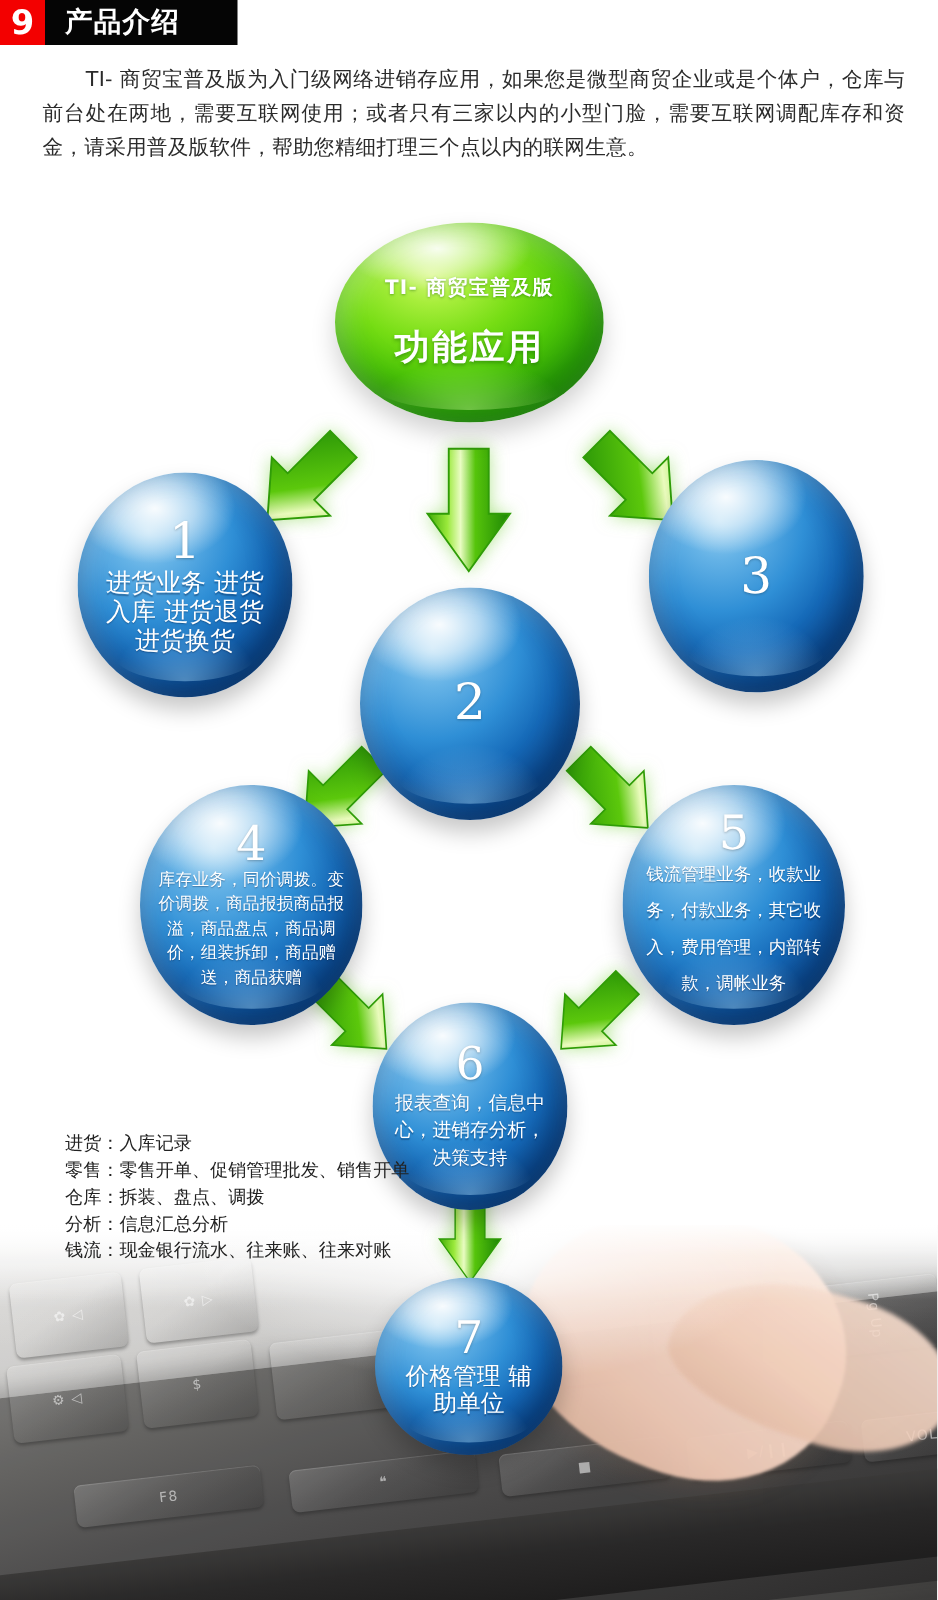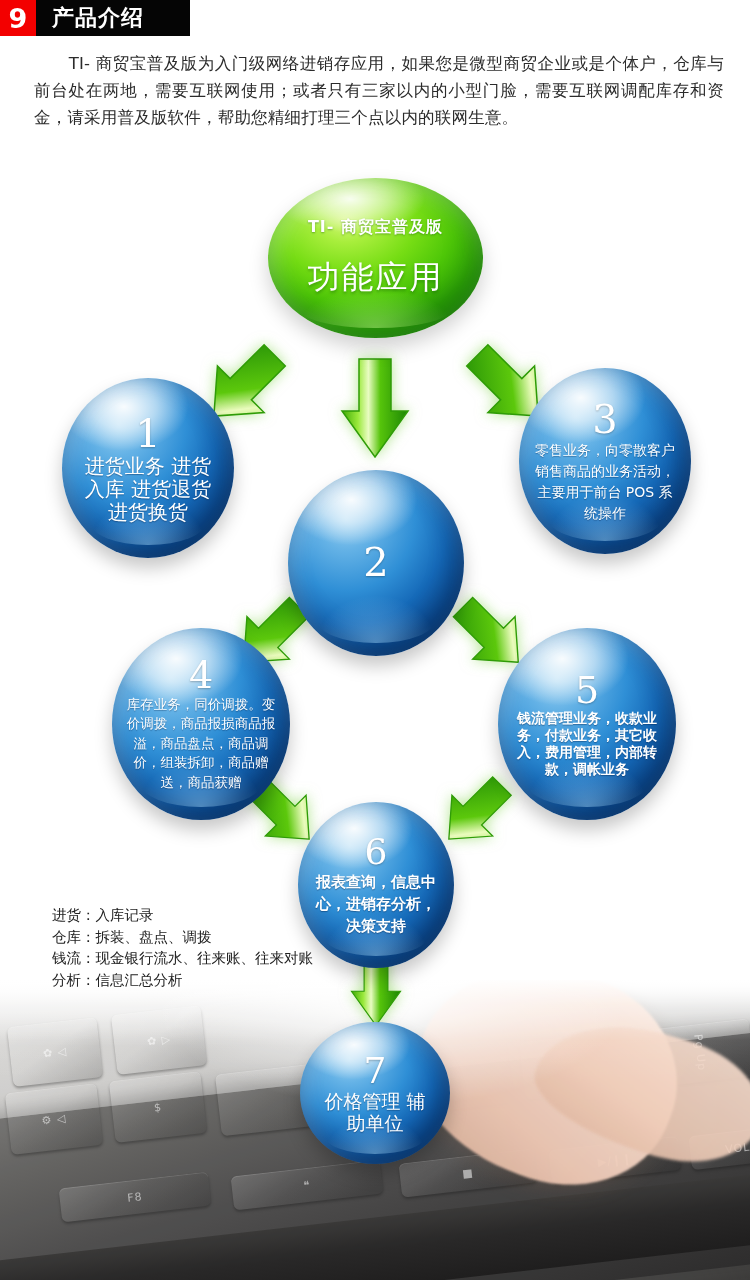--- a/index.html
+++ b/index.html
@@ -189,21 +189,21 @@
 
   
   #hub-sub {
     font-size: 16px; font-weight: bold;
     letter-spacing: 1px;
     text-shadow: 0 1px 2px rgba(20,90,10,0.45);
     margin-bottom: 18px;
     position: relative; z-index: 2;
   }
   #hub-title {
-    font-size: 32px; font-weight: normal;
+    font-size: 28px; font-weight: bold;
     letter-spacing: 2px;
     text-shadow: 0 2px 3px rgba(20,90,10,0.45);
     position: relative; z-index: 2;
   }
 
   .sphere .inner { position: relative; z-index: 2; }
 
   
   .arrow {
     position: absolute;
@@ -318,51 +318,53 @@
     <div class="num inner" style="font-size:40px; margin-bottom:2px;">1</div>
     <div class="body inner" style="font-size:20px; line-height:23px; width:142px;">进货业务 进货入库 进货退货 进货换货</div>
   </div>
 
   <div class="sphere blue" style="left:288px; top:470px; width:176px; height:186px;">
     <div class="num inner" style="font-size:40px; margin-bottom:2px;">2</div>
   </div>
 
   <div class="sphere blue" style="left:519px; top:368px; width:172px; height:186px;">
     <div class="num inner" style="font-size:40px; margin-bottom:1px;">3</div>
-    <div class="body inner" style="font-size:14px; line-height:21px; width:144px;">零售业务，向零散客户销售商品的业务活动，主要用于前台 POS 系统操作</div>
   </div>
 
   <div class="sphere blue" style="left:112px; top:628px; width:178px; height:192px;">
     <div class="num inner" style="font-size:38px; margin-bottom:1px;">4</div>
     <div class="body inner" style="font-size:13.5px; line-height:19.5px; width:150px;">库存业务，同价调拨。变价调拨，商品报损商品报溢，商品盘点，商品调价，组装拆卸，商品赠送，商品获赠</div>
   </div>
 
   <div class="sphere blue" style="left:498px; top:628px; width:178px; height:192px;">
     <div class="num inner" style="font-size:38px; margin-bottom:1px;">5</div>
-    <div class="body inner" style="font-size:14px; line-height:17px; width:150px;font-weight:bold;">钱流管理业务，收款业务，付款业务，其它收入，费用管理，内部转款，调帐业务</div>
+    <div class="body inner" style="font-size:14px; line-height:29px; width:150px;">钱流管理业务，收款业务，付款业务，其它收入，费用管理，内部转款，调帐业务</div>
   </div>
 
   <div class="sphere blue" style="left:298px; top:802px; width:156px; height:166px;">
     <div class="num inner" style="font-size:36px; margin-bottom:1px;">6</div>
-    <div class="body inner" style="font-size:15px; line-height:22px; width:128px;font-weight:bold;">报表查询，信息中心，进销存分析，决策支持</div>
+    <div class="body inner" style="font-size:15px; line-height:22px; width:128px;">报表查询，信息中心，进销存分析，决策支持</div>
   </div>
 
   <div class="sphere blue" style="left:300px; top:1022px; width:150px; height:142px; z-index:45;">
     <div class="num inner" style="font-size:36px; margin-bottom:1px;">7</div>
     <div class="body inner" style="font-size:19px; line-height:22px; width:118px;">价格管理 辅助单位</div>
   </div>
 
   <div id="legend">
     <div class="legend-row">
       <span class="legend-key">进货</span><span>：</span><span>入库记录</span>
     </div>
     <div class="legend-row">
+      <span class="legend-key">零售</span><span>：</span><span>零售开单、促销管理批发、销售开单</span>
+    </div>
+    <div class="legend-row">
       <span class="legend-key">仓库</span><span>：</span><span>拆装、盘点、调拨</span>
     </div>
     <div class="legend-row">
+      <span class="legend-key">分析</span><span>：</span><span>信息汇总分析</span>
+    </div>
+    <div class="legend-row">
       <span class="legend-key">钱流</span><span>：</span><span>现金银行流水、往来账、往来对账</span>
     </div>
-    <div class="legend-row">
-      <span class="legend-key">分析</span><span>：</span><span>信息汇总分析</span>
-    </div>
   </div>
 
 </div>
 
 </body></html>

